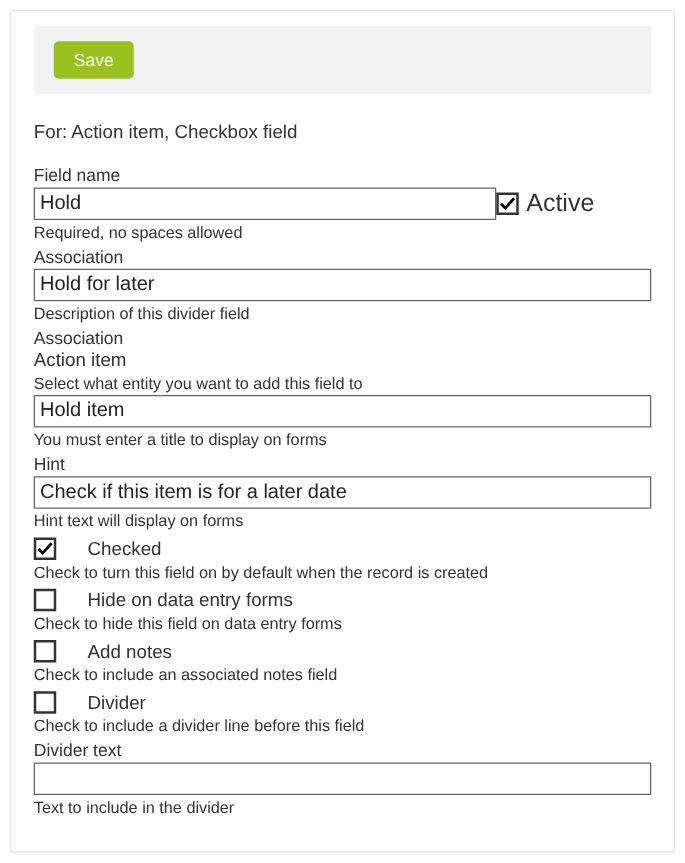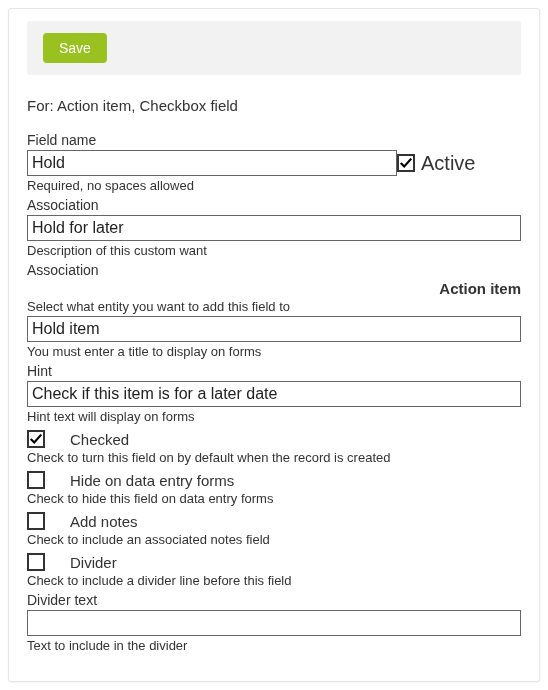--- a/index.html
+++ b/index.html
@@ -65,24 +65,23 @@
     align-items: center;
   }
   .row-name .text-input { width: 370px; }
   .active-wrap {
     display: flex;
     align-items: center;
     gap: 6px;
     font-size: 20px;
   }
   .assoc-value {
-    font-weight: bold;
+    font-weight: normal;
     font-size: 15px;
     margin: 2px 0;
-    text-align: right;
   }
   .cb-row {
     display: flex;
     align-items: center;
     gap: 25px;
     margin: 6px 0 2px 0;
     font-size: 15px;
   }
   .cb {
     width: 18px;
@@ -120,21 +119,21 @@
         </span>
         <span>Active</span>
       </div>
     </div>
     <div class="help">Required, no spaces allowed</div>
   </div>
 
   <div class="field-block">
     <div class="lbl">Association</div>
     <input class="text-input" type="text" value="Hold for later" style="">
-    <div class="help">Description of this custom want</div>
+    <div class="help">Description of this divider field</div>
   </div>
 
   <div class="field-block">
     <div class="lbl">Association</div>
     <div class="assoc-value">Action item</div>
     <div class="help">Select what entity you want to add this field to</div>
   </div>
 
   <div class="field-block">
     <input class="text-input" type="text" value="Hold item" style="">

